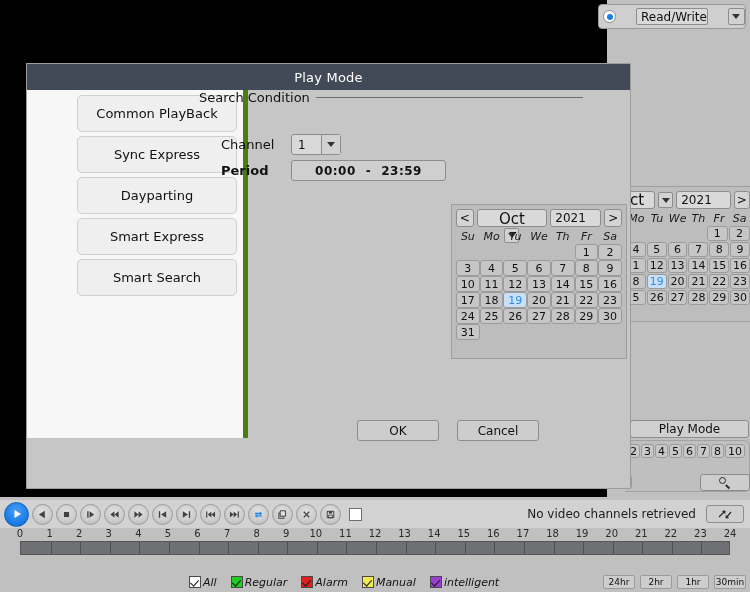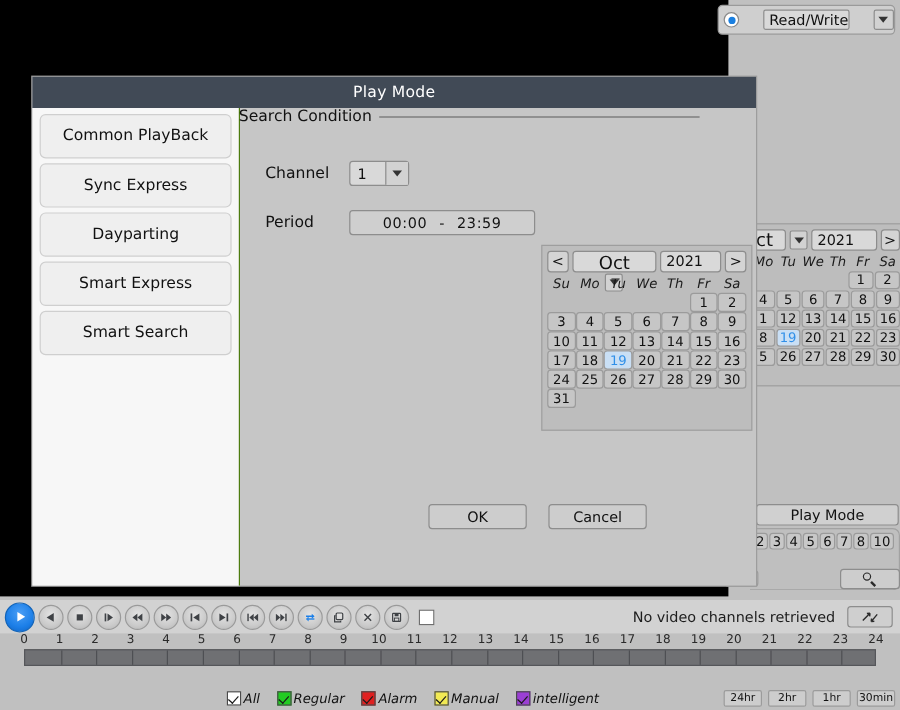--- a/index.html
+++ b/index.html
@@ -118,37 +118,37 @@
     box-shadow:0 0 0 1px #9d9d9d;
   }
   #dlg-title{
     height:26px;background:#414a56;color:#fff;
     display:flex;align-items:center;justify-content:center;
     font-size:13px;letter-spacing:.2px;
   }
   #dlg-body{position:relative;height:398px;}
 
   #side-panel{
-    position:absolute;left:0;top:0;width:172px;height:398px;
-    background:#f7f7f7;border-right:1px solid #4d7c0f;
+    position:absolute;left:0;top:0;width:172px;height:348px;
+    background:#f7f7f7;border-right:5px solid #4d7c0f;padding-left:44px;
   }
   .side-btn{
     margin:4px 6px 0 6px;height:37px;background:#efefef;
     border:1px solid #cfcfcf;border-radius:5px;
     display:flex;align-items:center;justify-content:center;
     font-size:13px;color:#111;box-sizing:border-box;
   }
   .side-btn:first-child{margin-top:5px;}
   .side-btn.active{background:#2196f3;border-color:#2196f3;color:#fff;}
 
   #content{position:absolute;left:172px;top:0;right:0;bottom:0;}
 
   .row{position:absolute;display:flex;align-items:center;}
   #row-channel{left:22px;top:44px;gap:8px;}
-  #row-period{left:22px;top:85px;gap:8px;}
+  #row-period{left:22px;top:70px;gap:8px;font-weight:bold;}
   .lbl{font-size:13px;width:62px;display:block;}
   #channel-select{
     width:50px;height:21px;background:#d9d9d9;border:1px solid #8d8d8d;
     border-radius:3px;display:flex;align-items:center;box-sizing:border-box;
   }
   #channel-value{flex:1;padding-left:6px;font-size:12px;}
   #channel-arrow{
     width:19px;height:100%;border-left:1px solid #8d8d8d;background:#d2d2d2;
     display:flex;align-items:center;justify-content:center;box-sizing:border-box;
   }

